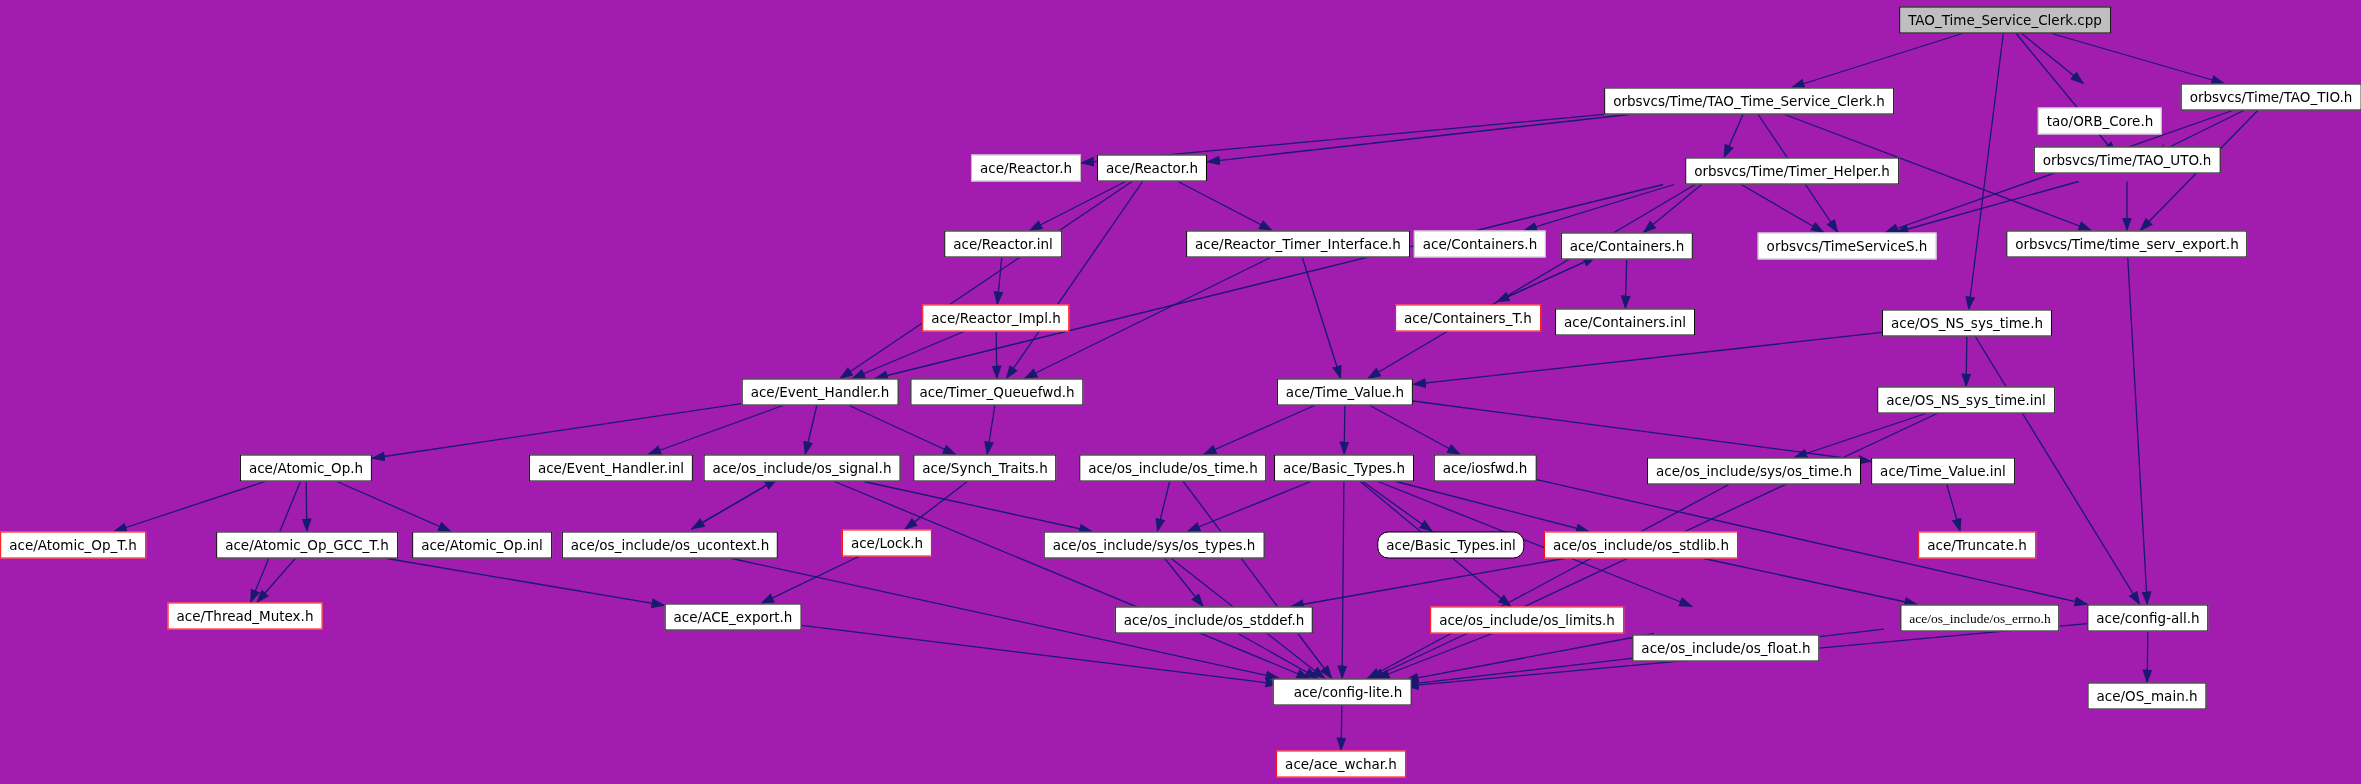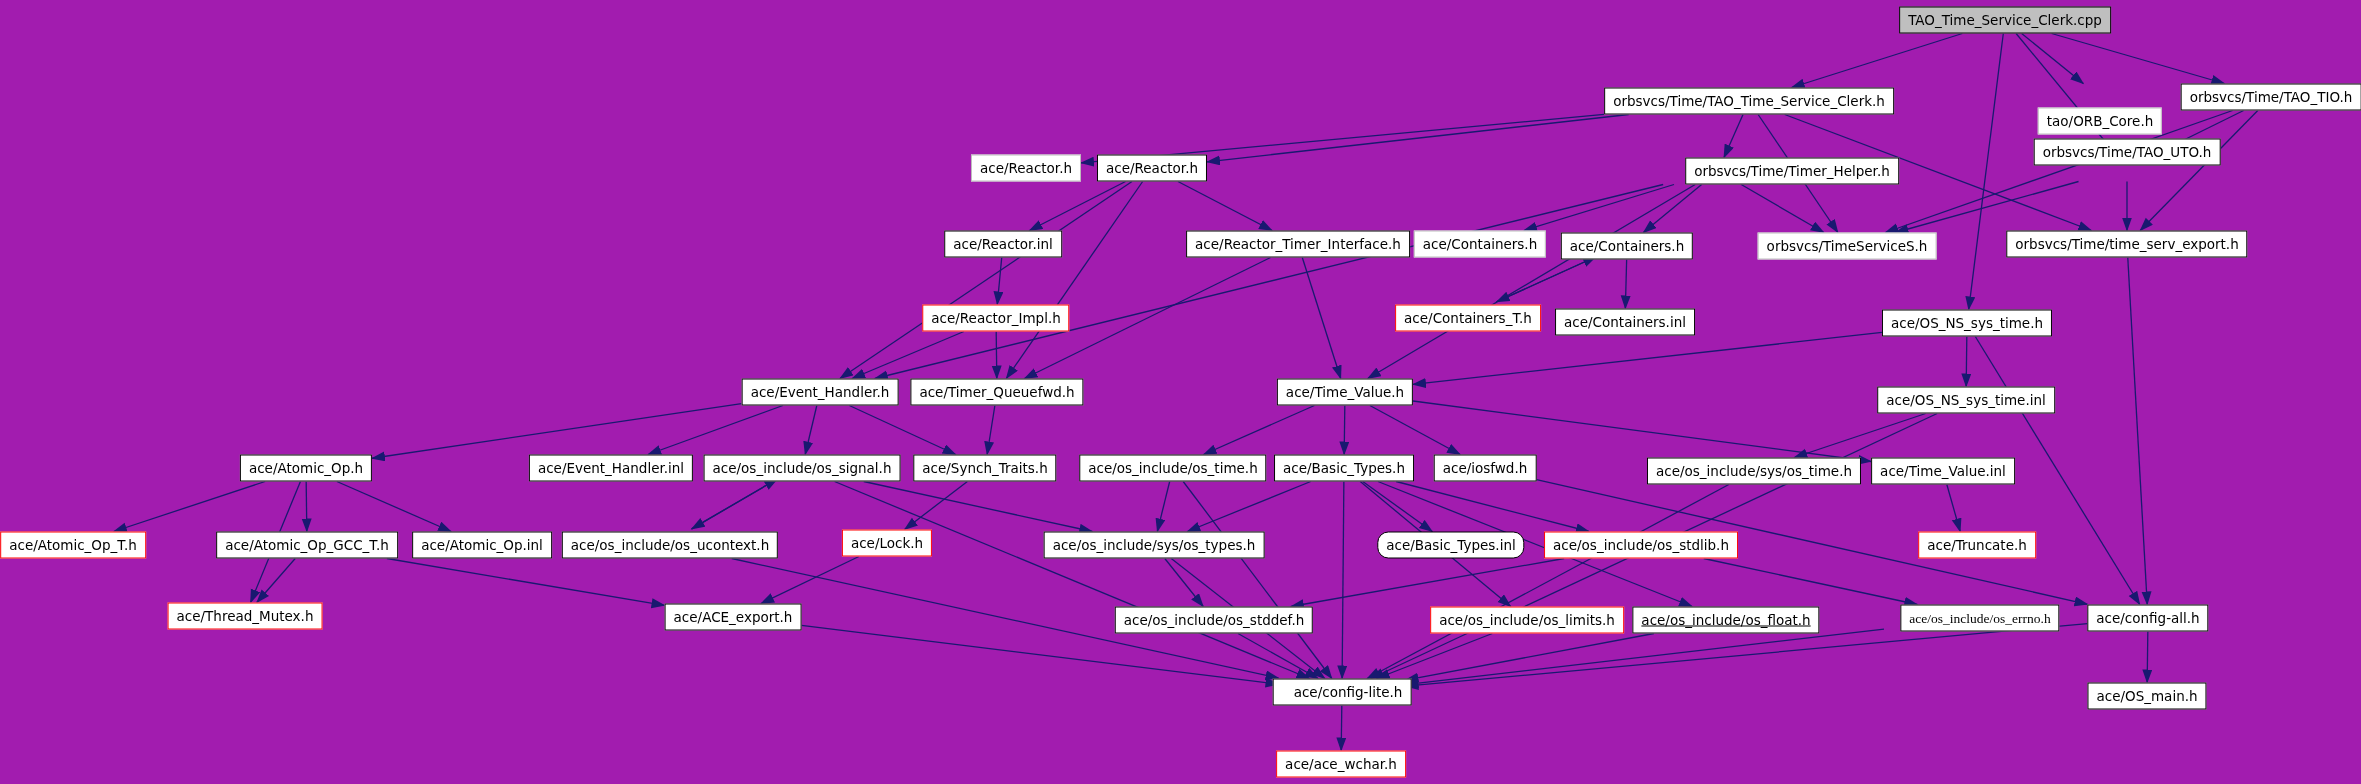--- a/index.html
+++ b/index.html
@@ -110,21 +110,21 @@
       </g>
   </svg>
 
 <div class="node root" style="left: 2005px; top: 20px;">TAO_Time_Service_Clerk.cpp</div>
     <div class="node" style="left: 1749px; top: 101px;">orbsvcs/Time/TAO_Time_Service_Clerk.h</div>
     <div class="node gray" style="left: 2100px; top: 97px; margin-top: 24px;">tao/ORB_Core.h</div>
     <div class="node" style="left: 2271px; top: 97px;">orbsvcs/Time/TAO_TIO.h</div>
     <div class="node gray" style="left: 1026px; top: 168px;">ace/Reactor.h</div>
     <div class="node" style="left: 1152px; top: 168px;">ace/Reactor.h</div>
     <div class="node" style="left: 1773px; top: 171px; margin-left: 19px;">orbsvcs/Time/Timer_Helper.h</div>
-    <div class="node" style="left: 2127px; top: 152px;">orbsvcs/Time/TAO_UTO.h</div>
+    <div class="node" style="left: 2127px; top: 160px;">orbsvcs/Time/TAO_UTO.h</div>
     <div class="node" style="left: 1003px; top: 244px;">ace/Reactor.inl</div>
     <div class="node" style="left: 1298px; top: 244px;">ace/Reactor_Timer_Interface.h</div>
     <div class="node gray" style="left: 1480px; top: 244px;">ace/Containers.h</div>
     <div class="node" style="left: 1627px; top: 246px;">ace/Containers.h</div>
     <div class="node gray" style="left: 1847px; top: 246px;">orbsvcs/TimeServiceS.h</div>
     <div class="node" style="left: 2127px; top: 244px;">orbsvcs/Time/time_serv_export.h</div>
     <div class="node red" style="left: 996px; top: 318px;">ace/Reactor_Impl.h</div>
     <div class="node red" style="left: 1468px; top: 318px;">ace/Containers_T.h</div>
     <div class="node" style="left: 1625px; top: 322px;">ace/Containers.inl</div>
     <div class="node" style="left: 1967px; top: 323px;">ace/OS_NS_sys_time.h</div>
@@ -147,19 +147,19 @@
     <div class="node" style="left: 670px; top: 545px;">ace/os_include/os_ucontext.h</div>
     <div class="node red" style="left: 887px; top: 543px;">ace/Lock.h</div>
     <div class="node" style="left: 1154px; top: 545px;">ace/os_include/sys/os_types.h</div>
     <div class="node" style="left: 1451px; top: 545px; border-radius: 11px;">ace/Basic_Types.inl</div>
     <div class="node red" style="left: 1641px; top: 545px;">ace/os_include/os_stdlib.h</div>
     <div class="node red" style="left: 1964px; top: 545px; margin-left: 13px;">ace/Truncate.h</div>
     <div class="node red" style="left: 245px; top: 616px;">ace/Thread_Mutex.h</div>
     <div class="node" style="left: 733px; top: 617px;">ace/ACE_export.h</div>
     <div class="node" style="left: 1214px; top: 620px;">ace/os_include/os_stddef.h</div>
     <div class="node red" style="left: 1527px; top: 620px;">ace/os_include/os_limits.h</div>
-    <div class="node" style="left: 1726px; top: 620px; text-decoration: underline;">ace/os_include/os_float.h</div>
+    <div class="node" style="left: 1726px; top: 648px;">ace/os_include/os_float.h</div>
     <div class="node" style="left: 1980px; top: 618px; font-family: Liberation Serif, serif;">ace/os_include/os_errno.h</div>
     <div class="node" style="left: 2148px; top: 618px;">ace/config-all.h</div>
     <div class="node" style="left: 1342px; top: 692px; padding-left: 20px;">ace/config-lite.h</div>
     <div class="node" style="left: 2147px; top: 696px;">ace/OS_main.h</div>
     <div class="node red" style="left: 1341px; top: 764px;">ace/ace_wchar.h</div>
   </div>
 
 </body></html>

